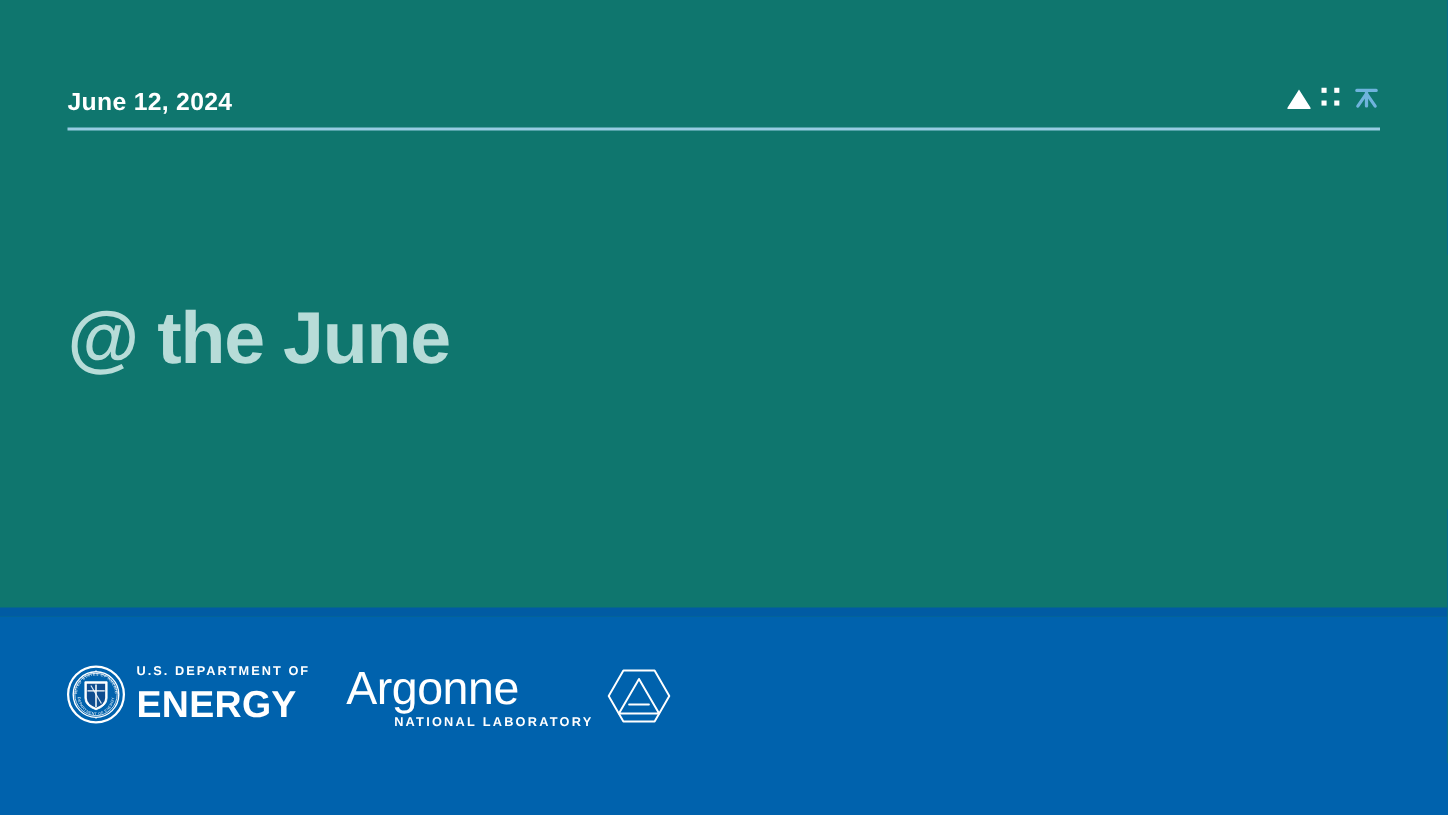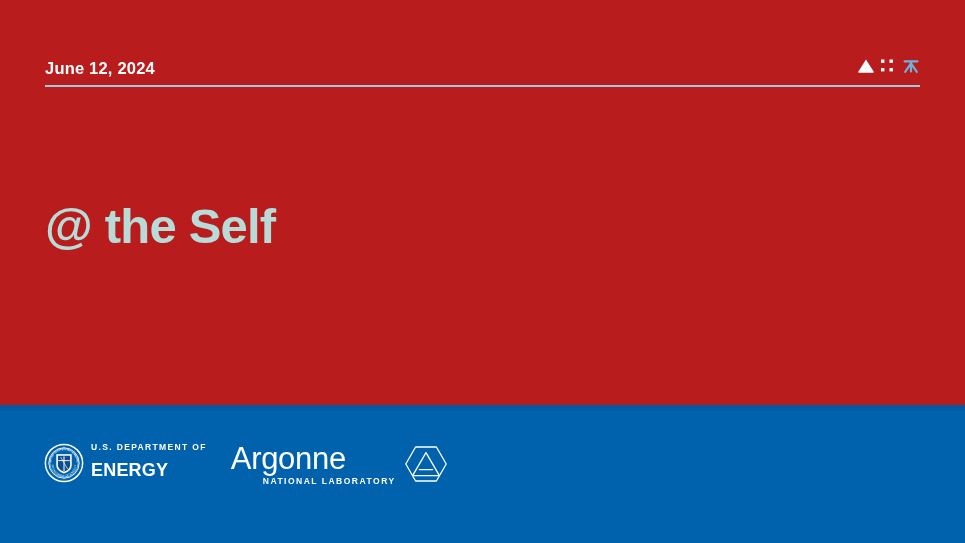--- a/index.html
+++ b/index.html
@@ -10,21 +10,21 @@
     width: 965px;
     height: 543px;
     overflow: hidden;
     font-family: "Liberation Sans", sans-serif;
     background: #0062ad;
   }
   .slide {
     position: relative;
     width: 965px;
     height: 411px;
-    background: #b91c1c;
+    background: #0f766e;
     box-sizing: border-box;
   }
 
   
   .header {
     position: absolute;
     left: 45px;
     top: 58px;
     width: 875px;
     height: 36px;
@@ -117,21 +117,21 @@
   }
   .doe-sup {
     font-size: 8.5px;
     font-weight: bold;
     color: #ffffff;
     letter-spacing: 1.35px;
     margin-bottom: 6px;
     white-space: nowrap;
   }
   .doe-main {
-    font-size: 18px;
+    font-size: 25px;
     font-weight: bold;
     color: #ffffff;
     letter-spacing: 0.2px;
     line-height: 25px;
     white-space: nowrap;
   }
   .argonne-logo {
     display: flex;
     align-items: flex-start;
     gap: 8px;
@@ -205,21 +205,21 @@
           <path d="M9 5.4 L14.8 13.8" stroke="#6fb3dd" stroke-width="2.1" stroke-linecap="round" fill="none"></path>
         </svg>
       </span>
     </div>
 
     <div class="header-rule"></div>
   </div>
 
 
   <div class="maintitle">
-    <span class="line">@ the Self</span>
+    <span class="line">@ the June</span>
   </div>
 
   <div class="logos">
 
     <div class="doe-logo">
       <span class="doe-seal">
         <svg width="40" height="40" viewBox="0 0 40 40" aria-hidden="true">
           <circle cx="20" cy="20" r="18.6" fill="none" stroke="#ffffff" stroke-width="1.5"></circle>
           <circle cx="20" cy="20" r="15.2" fill="none" stroke="#ffffff" stroke-width="0.9"></circle>
           <circle cx="20" cy="20" r="14.1" fill="none" stroke="#ffffff" stroke-width="0.5"></circle>

